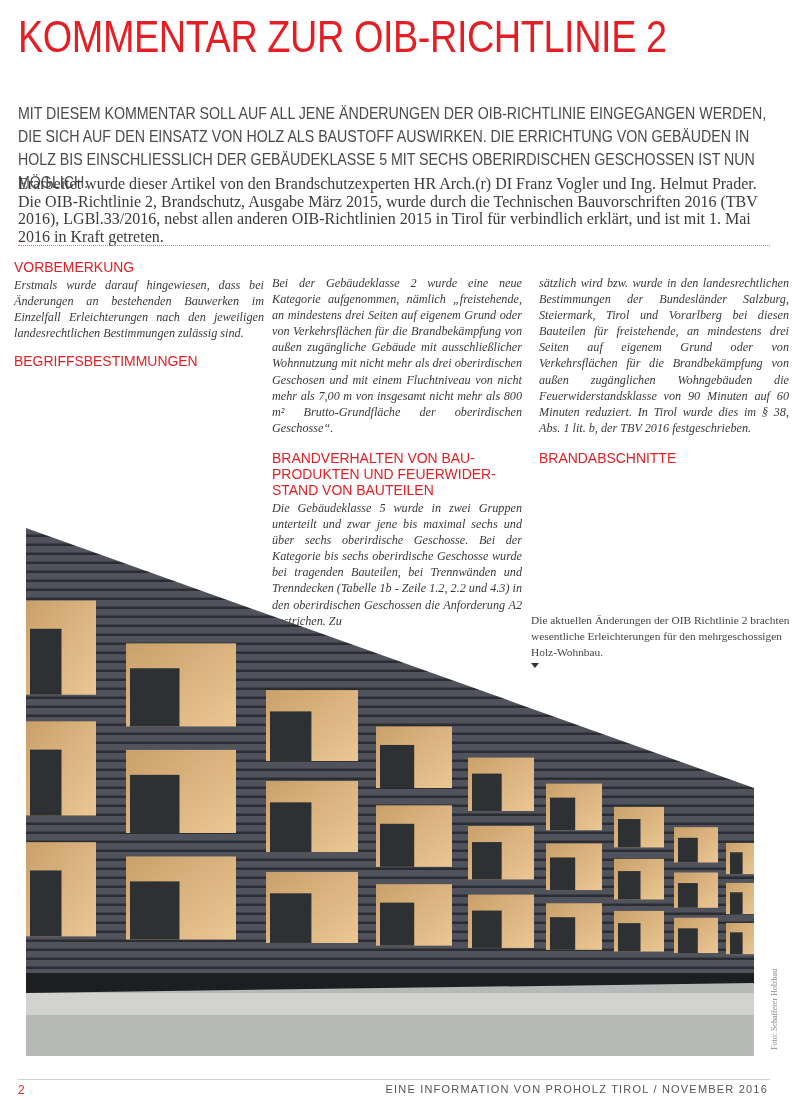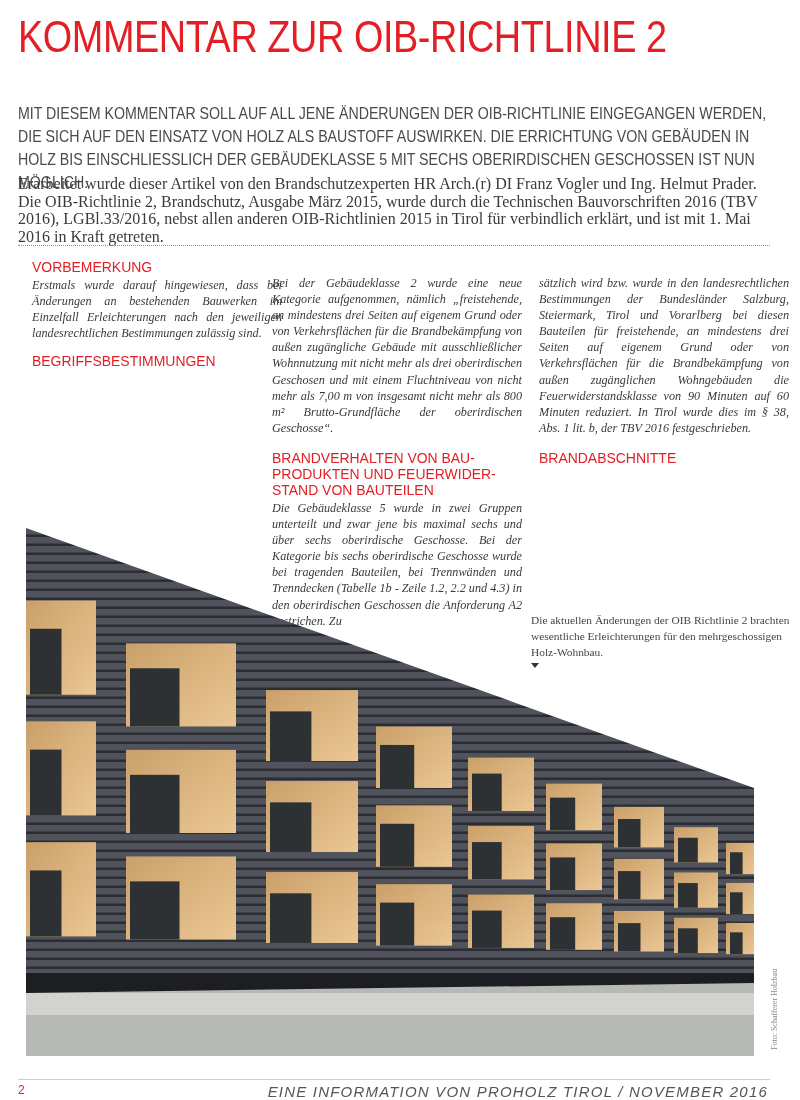--- a/index.html
+++ b/index.html
@@ -2,33 +2,33 @@
 <html><head>
   <meta charset="utf-8">
   <style>
     html, body { margin: 0; padding: 0; background: #ffffff; }
     body { width: 800px; height: 1100px; position: relative; overflow: hidden; font-family: "Liberation Serif", serif; color: #3a3a3a; }
     .title { position: absolute; left: 18px; top: 12px; margin: 0; font-family: "Liberation Sans", sans-serif; font-weight: normal; font-size: 44px; letter-spacing: -0.5px; color: #e31e24; transform: scaleX(0.86); transform-origin: left top; white-space: nowrap; }
     .lead { position: absolute; left: 18px; top: 102px; width: 880px; margin: 0; font-family: "Liberation Sans", sans-serif; font-size: 16.5px; line-height: 23px; color: #4a4a4a; transform: scaleX(0.86); transform-origin: left top; }
     .intro { position: absolute; left: 18px; top: 175px; width: 755px; margin: 0; font-size: 16px; line-height: 17.5px; color: #3a3a3a; }
     .divider { position: absolute; left: 18px; top: 245px; width: 752px; border-top: 1px dotted #e86a6e; }
     .col { position: absolute; top: 259px; width: 250px; font-size: 12.2px; line-height: 16.1px; text-align: justify; hyphens: auto; }
-    .col1 { left: 32px; }
+    .col1 { left: 14px; }
     .col2 { left: 272px; top: 275px; }
     .col3 { left: 539px; top: 275px; }
     .col h2 { margin: 0; font-family: "Liberation Sans", sans-serif; font-weight: normal; font-size: 15.5px; line-height: 16px; color: #e31e24; text-align: left; transform: scaleX(0.9); transform-origin: left top; white-space: nowrap; }
     .col p { margin: 0 0 8px 0; font-style: italic; }
     .col h2 + p { margin-top: 2px; }
     .caption { position: absolute; left: 531px; top: 612px; width: 260px; font-family: Liberation Serif, serif; font-size: 11.4px; line-height: 16px; color: #444; }
     .caption-arrow { display: block; width: 0; height: 0; border-left: 4px solid transparent; border-right: 4px solid transparent; border-top: 5px solid #333; margin-top: 3px; }
     .photo { position: absolute; left: 26px; top: 528px; width: 728px; height: 528px; }
     .credit { position: absolute; left: 770px; top: 1050px; transform: rotate(-90deg); transform-origin: left top; font-size: 8px; color: #888; white-space: nowrap; }
     .footer-rule { position: absolute; left: 18px; top: 1079px; width: 752px; border-top: 1px solid #cfcfcf; }
     .page-num { position: absolute; left: 18px; top: 1083px; font-family: "Liberation Sans", sans-serif; font-size: 12px; color: #e31e24; }
-    .footer-text { position: absolute; right: 32px; top: 1083px; font-family: "Liberation Sans", sans-serif; font-size: 15px; letter-spacing: 1.2px; color: #555; white-space: nowrap; font-style: italic; }
+    .footer-text { position: absolute; right: 32px; top: 1083px; font-family: "Liberation Sans", sans-serif; font-size: 11px; letter-spacing: 1.2px; color: #555; white-space: nowrap; }
   </style>
 </head>
 <body>
 
 <h1 class="title">KOMMENTAR ZUR OIB-RICHTLINIE 2</h1>
 <p class="lead">MIT DIESEM KOMMENTAR SOLL AUF ALL JENE ÄNDERUNGEN DER OIB-RICHTLINIE EINGEGANGEN WERDEN, DIE SICH AUF DEN EINSATZ VON HOLZ ALS BAUSTOFF AUSWIRKEN. DIE ERRICHTUNG VON GEBÄUDEN IN HOLZ BIS EINSCHLIESS­LICH DER GEBÄUDEKLASSE 5 MIT SECHS OBERIRDISCHEN GESCHOSSEN IST NUN MÖGLICH.</p>
 <p class="intro">Erarbeitet wurde dieser Artikel von den Brandschutzexperten HR Arch.(r) DI Franz Vogler und Ing. Helmut Prader. Die OIB-Richtlinie 2, Brandschutz, Ausgabe März 2015, wurde durch die Technischen Bauvorschriften 2016 (TBV 2016), LGBl.33/2016, nebst allen anderen OIB-Richtlinien 2015 in Tirol für verbindlich erklärt, und ist mit 1. Mai 2016 in Kraft getreten.</p>
 <div class="divider"></div>
 
 <div class="col col1">

